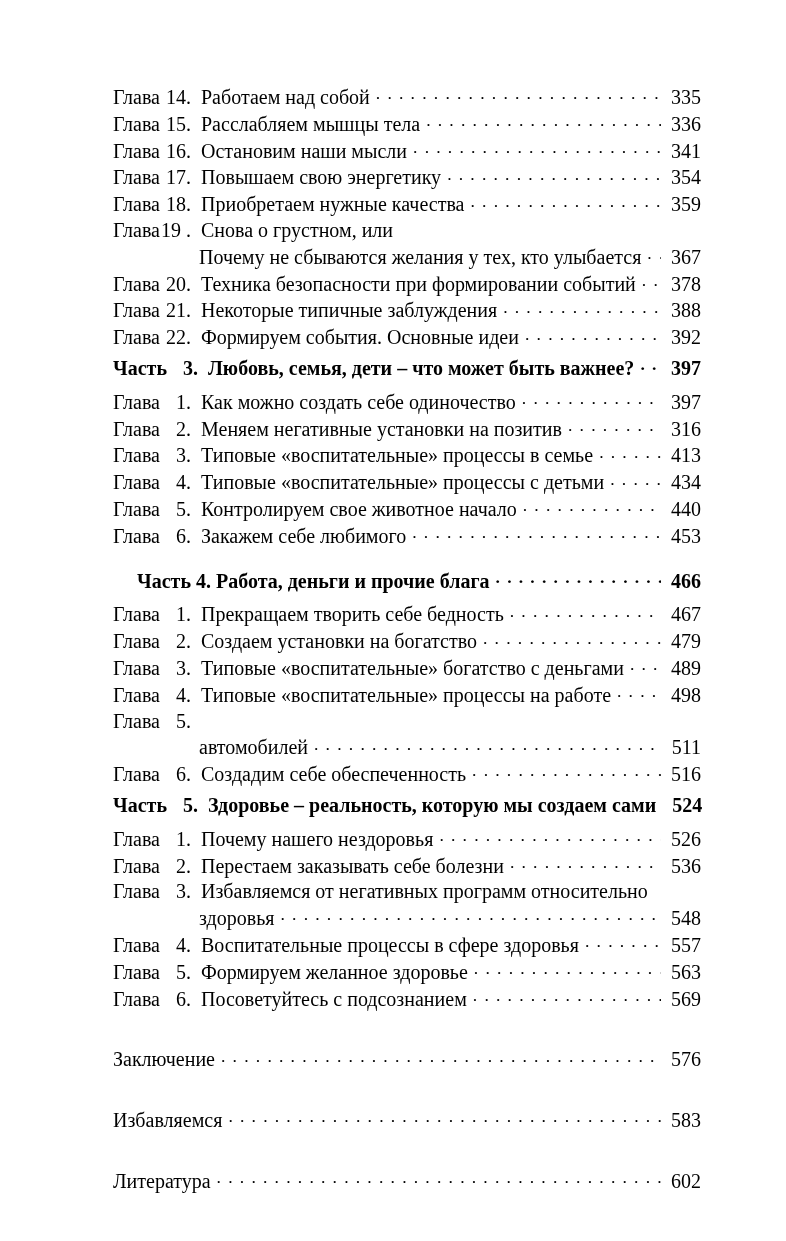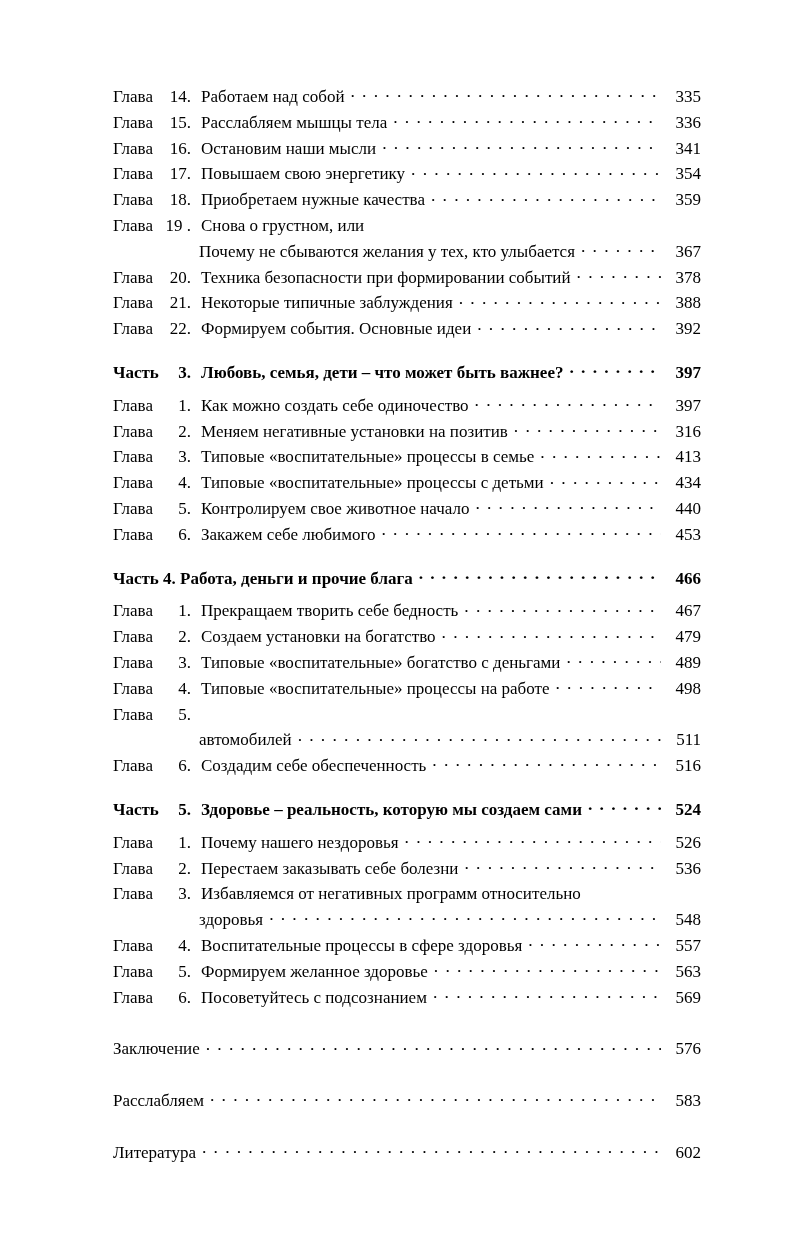--- a/index.html
+++ b/index.html
@@ -21,21 +21,21 @@
     position: absolute;
     left: 113px;
     top: 84px;
     width: 588px;
   }
 
   
   .entry {
     display: flex;
     align-items: baseline;
-    font-size: 17px;
+    font-size: 20px;
     line-height: 25.8px;
     white-space: nowrap;
     font-family: Liberation Serif, serif;
   }
 
   .col-label {
     flex: 0 0 47px;
     text-align: left;
   }
   .col-num {
@@ -68,43 +68,44 @@
   }
 
   .col-page {
     flex: 0 0 36px;
     text-align: right;
   }
 
   
   .part {
     font-weight: bold;
-    margin-top: 18px;
+    margin-top: 4px;
     margin-bottom: 7px;
   }
   .part .col-label { flex: 0 0 47px; }
   .part .col-num { flex: 0 0 31px; }
   .part .col-title { padding-left: 8px; text-align: center; }
 
   
   .part-run .col-run {
     flex: 0 0 auto;
     font-weight: bold;
+    margin-left: 24px;
   }
 
   
   .cont {
     padding-left: 86px;
     justify-content: flex-end;
   }
   .cont .col-title { padding-left: 0; }
 
   
   .trailer {
-    margin-top: 26px;
+    margin-top: 34px;
   }
   .trailer .col-title {
     flex: 0 0 auto;
     padding-left: 0;
   }
 
   .gap-before { margin-top: 18px; }
 </style>
 </head>
 <body>
@@ -328,21 +329,21 @@
         <span class="col-page">569</span>
       </div>
     </div>
   <div id="toc-trailer">
       <div class="entry trailer">
         <span class="col-title">Заключение</span>
         <span class="leader"></span>
         <span class="col-page">576</span>
       </div>
       <div class="entry trailer">
-        <span class="col-title">Расслабляем</span>
+        <span class="col-title">Избавляемся</span>
         <span class="leader"></span>
         <span class="col-page">583</span>
       </div>
       <div class="entry trailer">
         <span class="col-title">Литература</span>
         <span class="leader"></span>
         <span class="col-page">602</span>
       </div>
     </div>
 </div>

